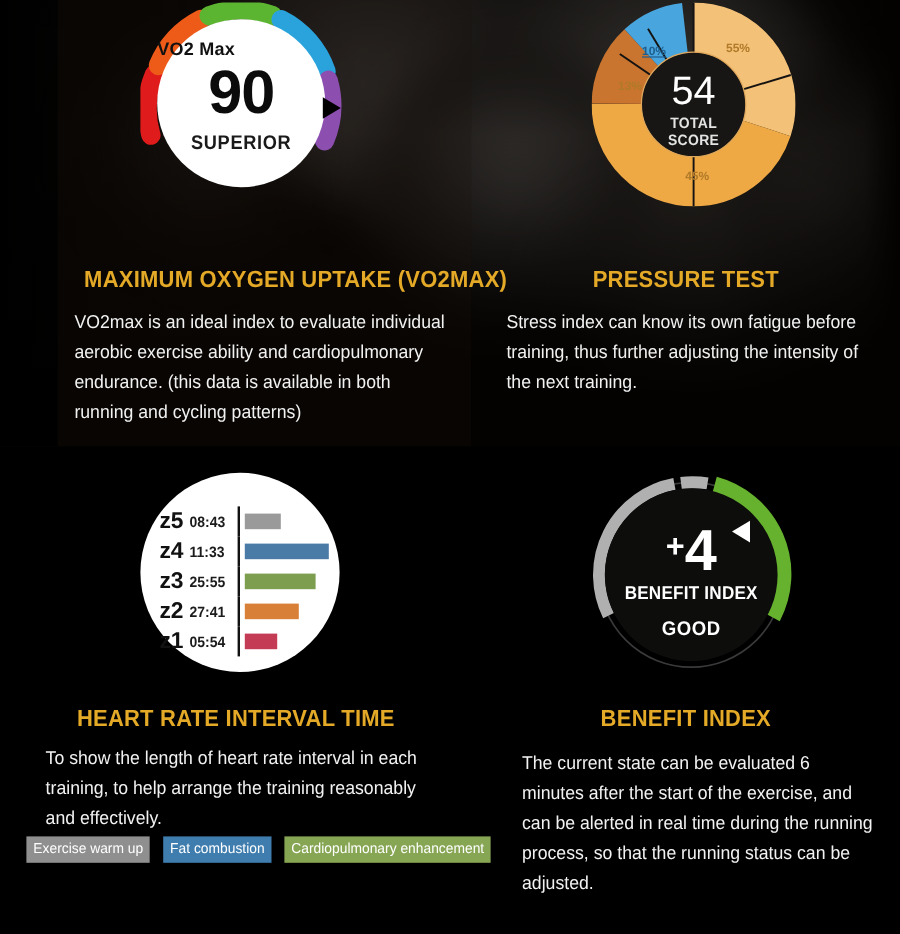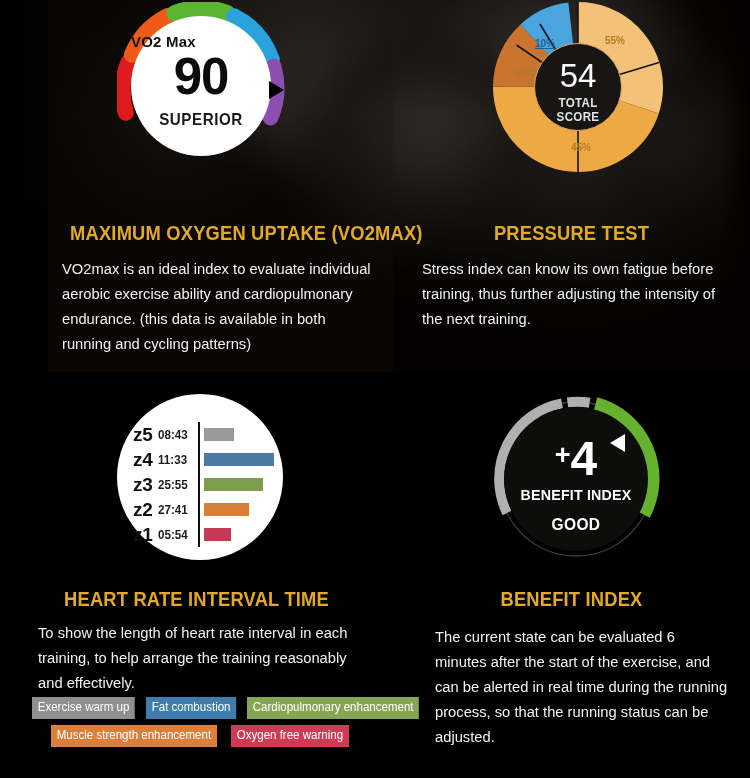--- a/index.html
+++ b/index.html
@@ -167,21 +167,21 @@
   .hr-time {
     width: 40px; color: #1b1b1b; font-size: 12.5px; font-weight: 700;
     text-align: left; transform: scaleX(0.93); transform-origin: left center;
   }
   .hr-axis { width: 1.5px; height: 25px; background: #111; flex: 0 0 auto; }
   .hr-bar { height: 13px; margin-left: 4px; }
 
   .sec-title-hr { position: absolute; left: 0; top: 216px; width: 393px; }
   .body-hr { position: absolute; left: 38px; top: 248px; width: 350px; }
 
-  .legend { position: absolute; left: 32px; top: 325px; width: 348px; }
+  .legend { position: absolute; left: 22px; top: 325px; width: 348px; }
   .legend-row { display: flex; justify-content: flex-start; margin-bottom: 6px; }
   .legend-row.r2 { justify-content: center; }
   .chip {
     color: #fff; font-size: 12px; font-weight: 400;
     padding: 4px 6px 5px 6px; margin-right: 7px;
     white-space: nowrap; line-height: 13px;
     transform: scaleX(0.96); transform-origin: left center;
   }
 
   
@@ -351,24 +351,20 @@
 
     <div class="sec-title sec-title-hr">HEART RATE INTERVAL TIME</div>
     <div class="sec-body body-hr">To show the length of heart rate interval in each training, to help arrange the training reasonably and effectively.</div>
 
     <div class="legend">
       <div class="legend-row">
         <span class="chip" style="background:#8f8f8f;">Exercise warm up</span>
         <span class="chip" style="background:#3f7daf;">Fat combustion</span>
         <span class="chip" style="background:#87a654;">Cardiopulmonary enhancement</span>
       </div>
-      <div class="legend-row r2">
-        <span class="chip" style="background:#da7f3c;">Muscle strength enhancement</span>
-        <span class="chip" style="background:#cf3b55;">Oxygen free warning</span>
-      </div>
     </div>
   </div>
 
   <div class="cell cell-br">
 
     <div class="bi-wrap">
       <svg viewBox="0 0 170 170" width="170" height="170">
 
         <circle cx="85" cy="85" r="77" fill="none" stroke="#3a3a3a" stroke-width="1.4"></circle>
 

